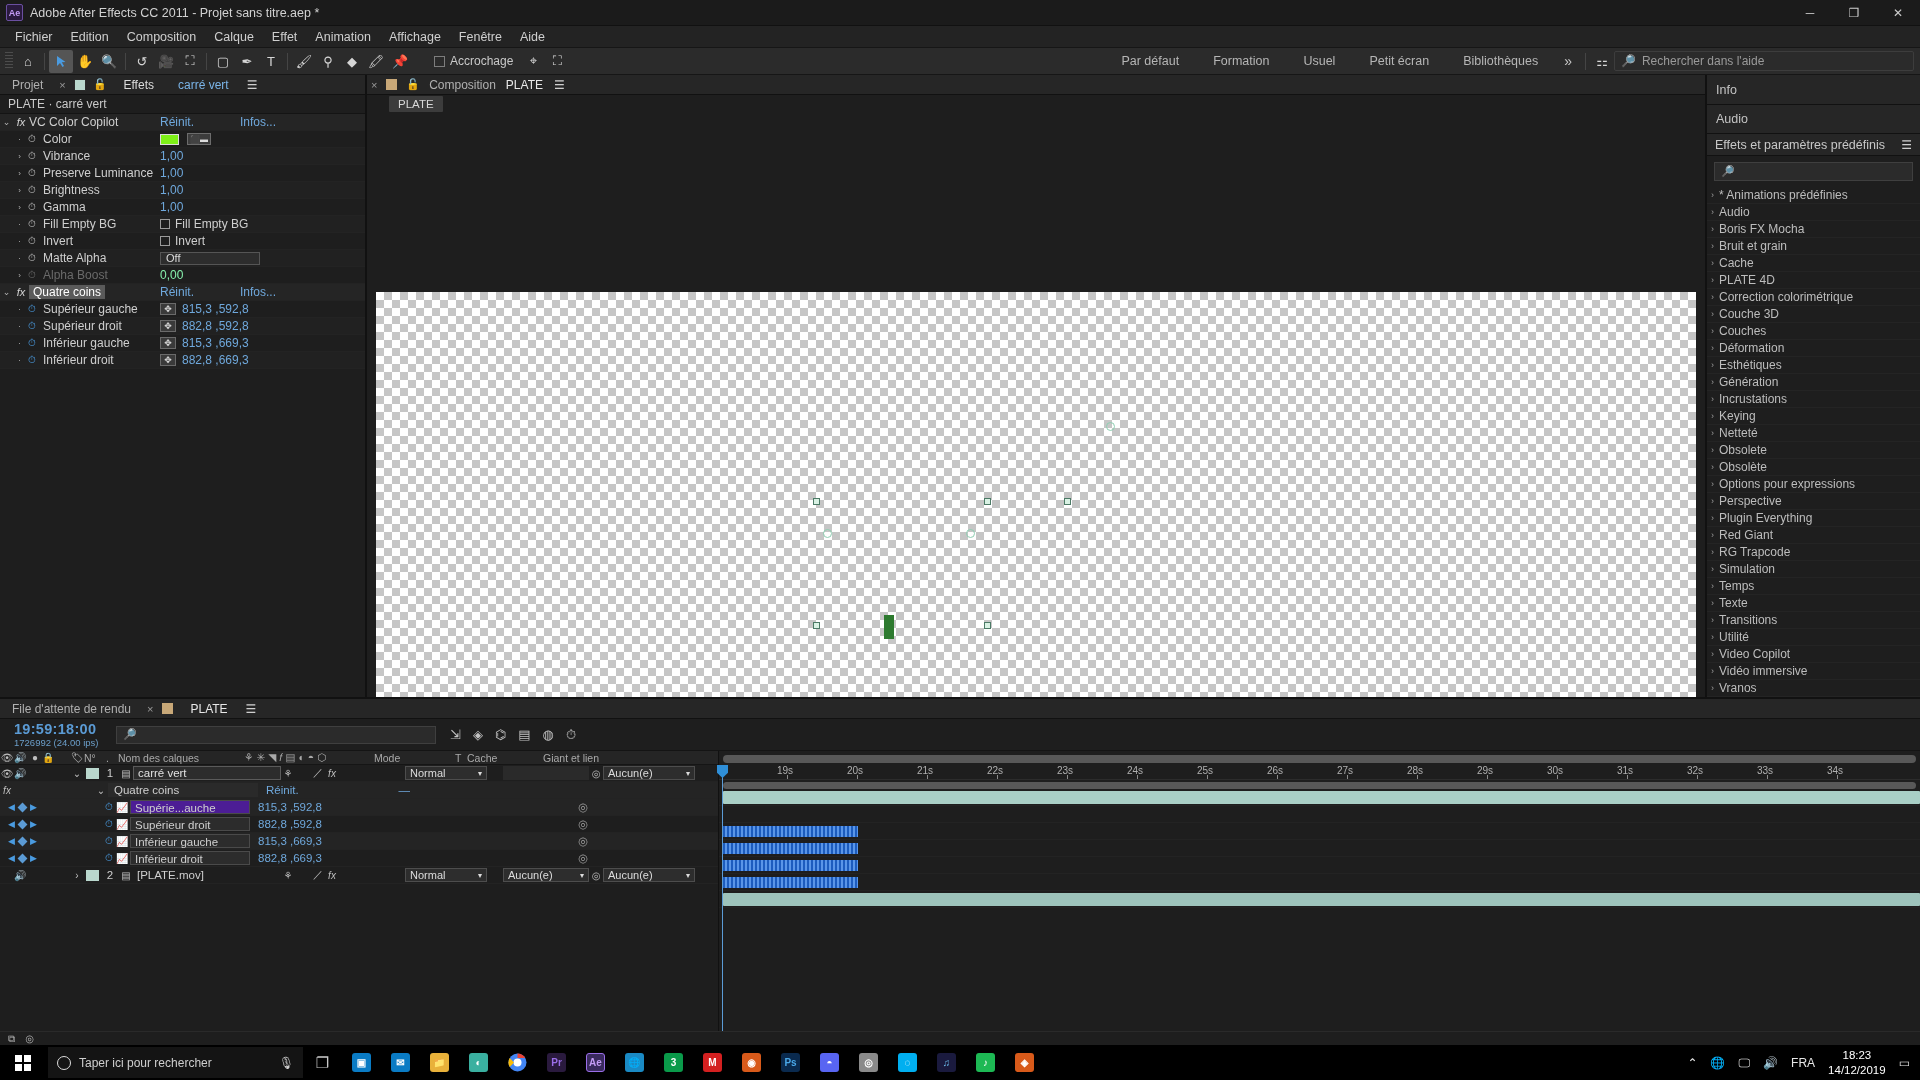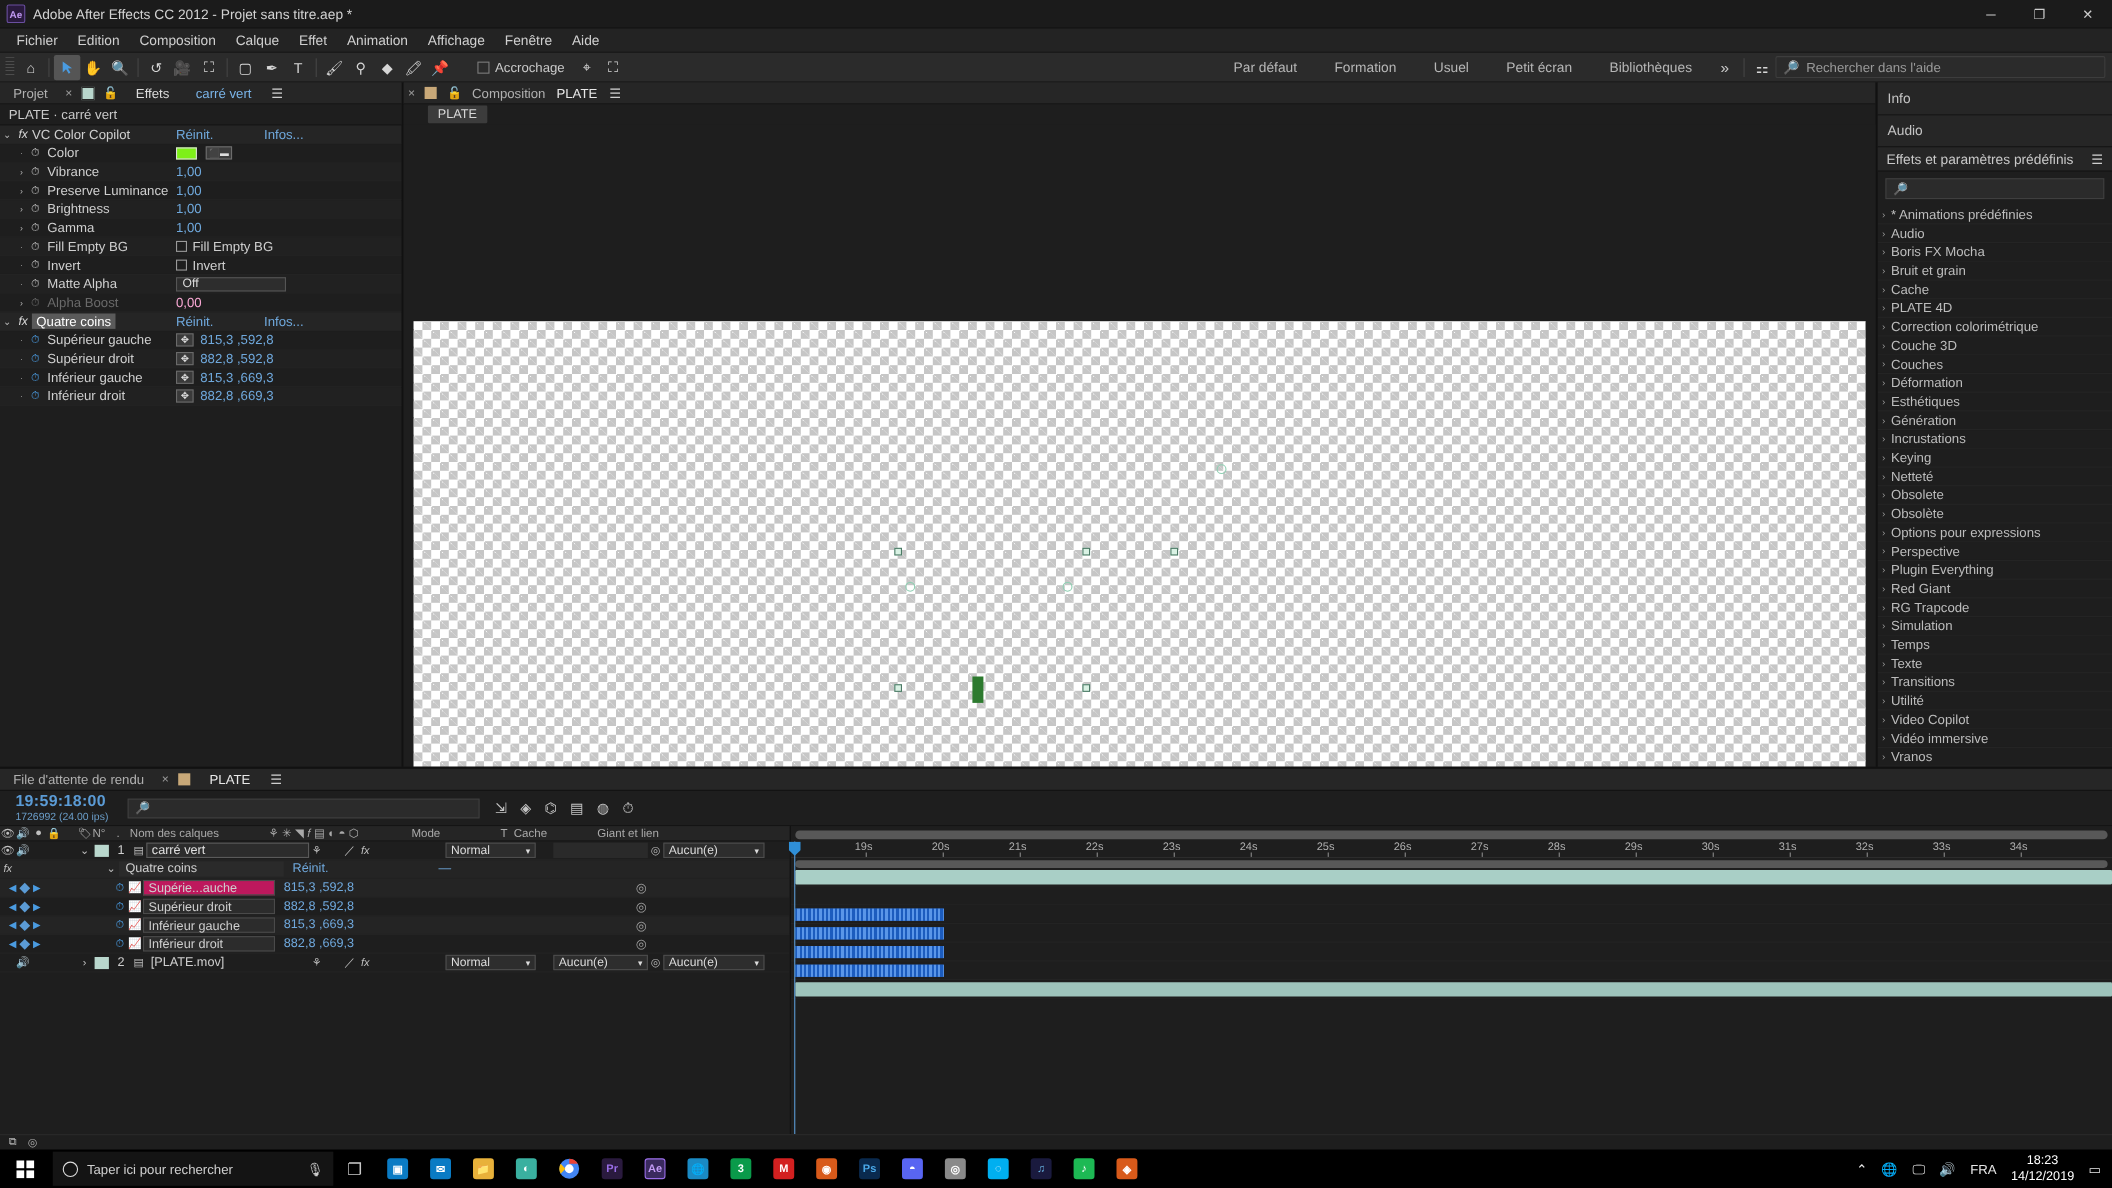--- a/index.html
+++ b/index.html
@@ -67,21 +67,21 @@
   .row.sub{ background:#1e1e1e; }
   .row.subalt{ background:#212121; }
   .tw{ width:13px;display:flex;align-items:center;justify-content:center;color:#b4b4b4;font-size:9px;}
   .fxico{ width:16px;color:#d5d5d5;font-style:italic;font-size:11px;text-align:center;}
   .sw{ width:12px;display:flex;align-items:center;justify-content:center;
      color:#bdbdbd;font-size:10px;}
   .sw.blue{ color:#4a9be0; }
   .nm{ flex:0 0 auto; }
   .nm.selected{ background:#5a5a5a;color:#fff;padding:0 4px;}
   .val{ color:#6fa8dc;font-size:12px; }
-  .val.dim{ color:#f9a8d4; }
+  .val.dim{ color:#86efac; }
   .resetl{ color:#6fa8dc;font-size:12px; }
   .infos{ color:#6fa8dc;font-size:12px;position:absolute;left:240px;}
   .colorSw{ width:19px;height:11px;background:#7ef018;border:1px solid #ddd;display:inline-block;}
   .eyed{ width:24px;height:12px;background:#3c3c3c;border:1px solid #6c6c6c;
      display:inline-flex;align-items:center;justify-content:center;color:#ddd;font-size:8px;}
   .cbx{ width:10px;height:10px;border:1px solid #9a9a9a;background:#1e1e1e;display:inline-block;
      vertical-align:-1px;margin-right:5px;}
   .dd{ width:100px;height:13px;background:#2d2d2d;border:1px solid #555;
      font-size:11px;color:#dcdcdc;padding-left:5px;display:inline-flex;align-items:center;}
   .posico{ width:16px;height:12px;background:#3a3a3a;border:1px solid #6a6a6a;
@@ -185,21 +185,21 @@
   .sq{ width:19px;height:19px;border-radius:3px;display:flex;align-items:center;
      justify-content:center;font-size:10px;color:#fff;font-weight:bold;}
 </style>
 </head>
 <body>
 
 <div class="app">
 
   <div class="titlebar">
     <div class="ae-logo">Ae</div>
-    <div class="titletext">Adobe After Effects CC 2012 - Projet sans titre.aep *</div>
+    <div class="titletext">Adobe After Effects CC 2011 - Projet sans titre.aep *</div>
     <div class="winbtns">
       <div class="winbtn">─</div>
       <div class="winbtn">❐</div>
       <div class="winbtn close">✕</div>
     </div>
   </div>
 
   <div class="menubar" id="menubar">
       <div class="menuitem">Fichier</div>
       <div class="menuitem">Edition</div>
@@ -694,21 +694,21 @@
             </div>
             <div class="layerRow alt">
               <span class="kfnav" style="width:54px;padding-left:8px;">
                 <span>◀</span>
                 <span class="kfd"></span>
                 <span>▶</span>
               </span>
               <span style="width:48px"></span>
               <span class="lsw" style="color:#4a9be0;">⏱</span>
               <span class="lsw">📈</span>
-              <span style="width:120px;padding-left:4px;background:#be185d;height:14px;line-height:14px;border:1px solid #4a4a4a;">Supérie...auche</span>
+              <span style="width:120px;padding-left:4px;background:#4c1d95;height:14px;line-height:14px;border:1px solid #4a4a4a;">Supérie...auche</span>
               <span style="color:#6fa8dc;padding-left:8px;">815,3 ,592,8</span>
               <span style="margin-left:auto;padding-right:130px;color:#a0a0a0;">◎</span>
             </div>
             <div class="layerRow">
               <span class="kfnav" style="width:54px;padding-left:8px;">
                 <span>◀</span>
                 <span class="kfd"></span>
                 <span>▶</span>
               </span>
               <span style="width:48px"></span>

